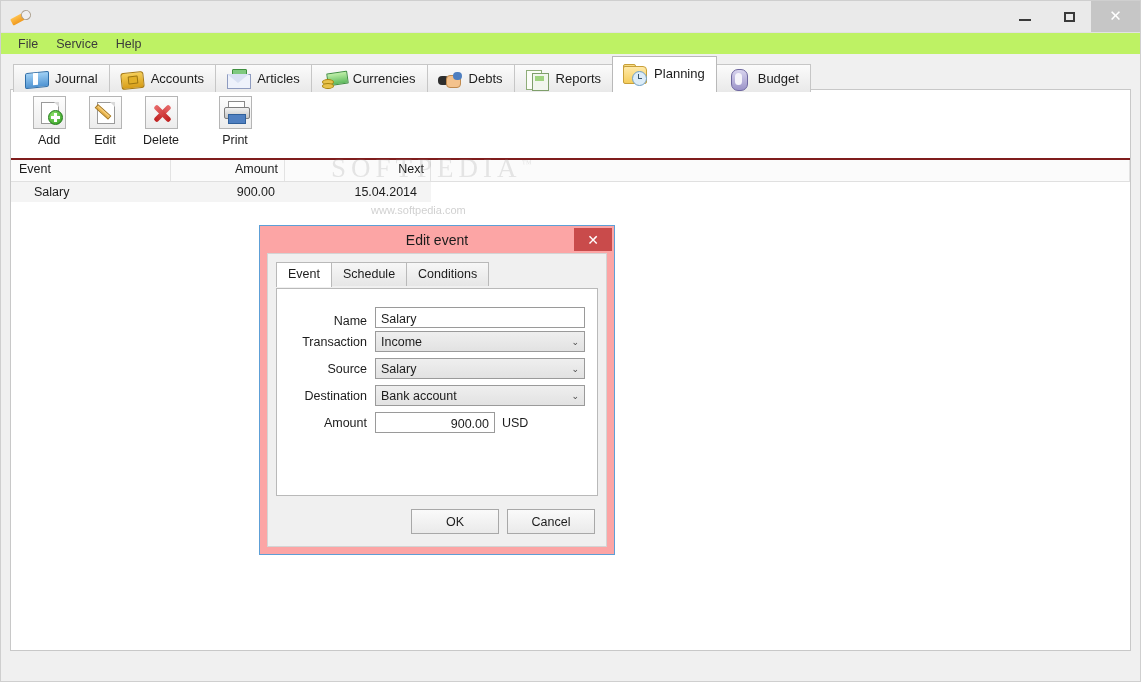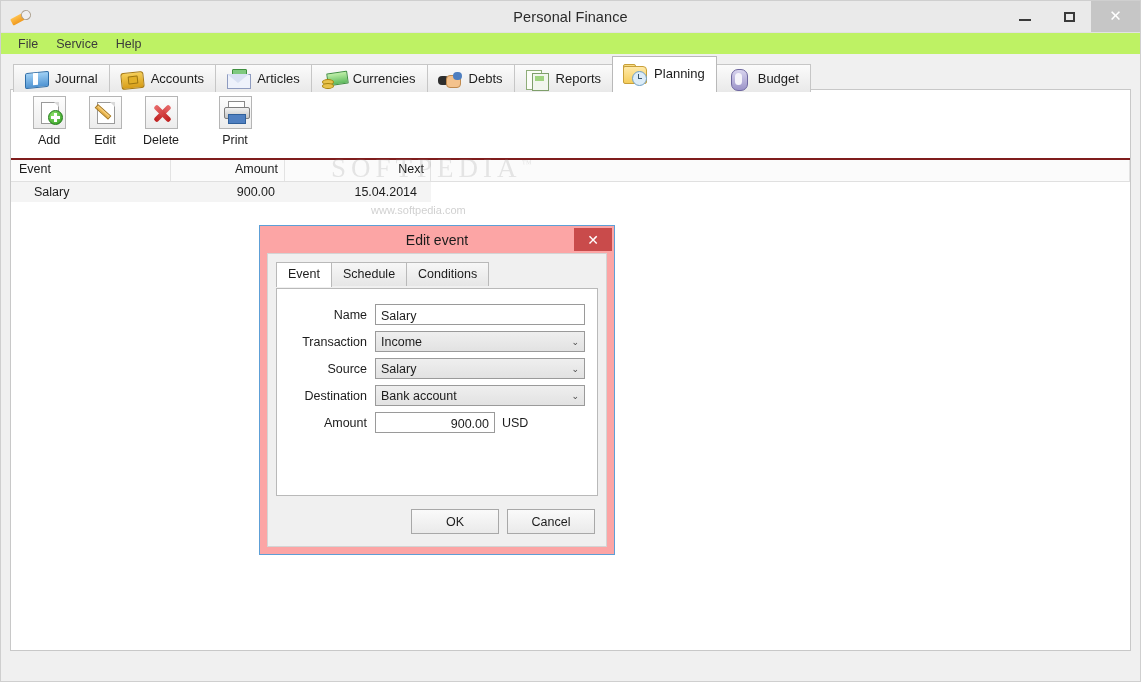--- a/index.html
+++ b/index.html
@@ -339,21 +339,21 @@
     background: #ffffff;
     border: 1px solid #b9b9b9;
     box-sizing: border-box;
     z-index: 1;
   }
   .frow {
     display: flex; align-items: center;
     margin: 0 12px;
     height: 27px;
   }
-  .frow.first { margin-top: 12px; }
+  .frow.first { margin-top: 12px; align-items: flex-end; }
   .flabel {
     width: 78px;
     text-align: right;
     padding-right: 8px;
     font-size: 12.5px;
     color: #1c1c1c;
   }
   .finput {
     flex: 1;
     height: 21px;
@@ -411,21 +411,20 @@
 </head>
 <body>
 
 <div class="app">
 
   <div class="titlebar">
     <div class="title-icon">
       <div class="pen-body"></div>
       <div class="pen-tip"></div>
     </div>
-    <div class="title-text">Personal Finance</div>
     <div class="wincontrols">
       <div class="wb">
           <span class="glyph-min"></span>
         </div>
       <div class="wb">
           <span class="glyph-max"></span>
         </div>
       <div class="wb close">
           <span class="glyph-close">✕</span>
         </div>

